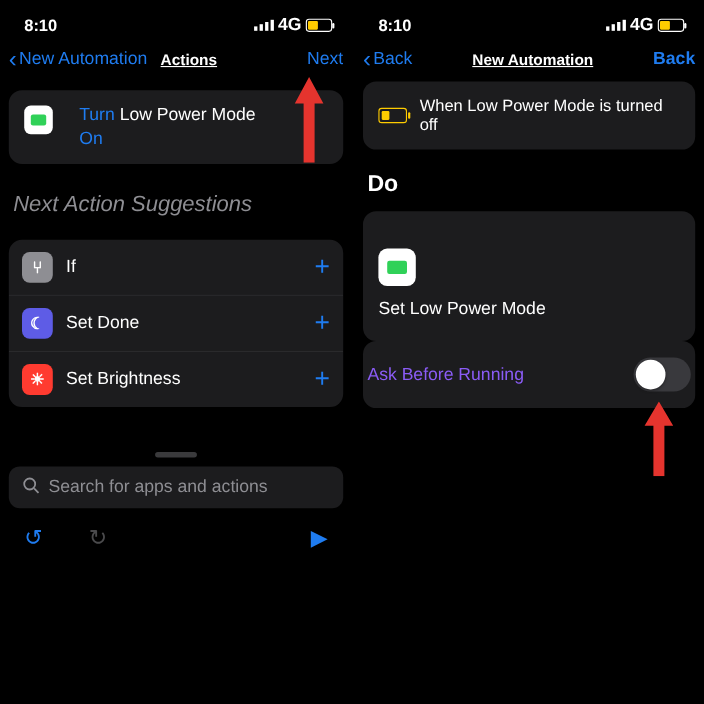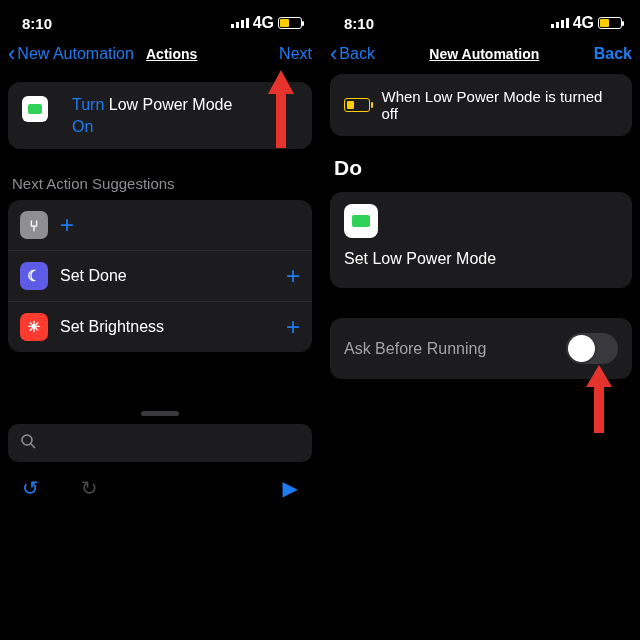--- a/index.html
+++ b/index.html
@@ -61,21 +61,21 @@
   .action-card .app-icon {
     width:26px; height:26px; border-radius:6px; background:#fff;
     display:flex; align-items:center; justify-content:center;
     margin-top:2px;
   }
   .app-icon .dot { width:14px; height:10px; background:#30d158; border-radius:2px; }
   .action-card .txt { line-height:1.35; }
   .action-card .accent { color:#1f7cf0; }
 
   .section-title {
-    color:#8e8e93; font-size:15px; margin:26px 2px 8px 4px;
+    color:#8e8e93; font-size:20px; margin:26px 2px 20px 4px;font-style:italic;
   }
   .sug-list { background:#1c1c1e; border-radius:12px; overflow:hidden; }
   .sug-row {
     display:flex; align-items:center; padding:11px 12px;
     border-top:1px solid #2a2a2c;
   }
   .sug-row:first-child { border-top:none; }
   .sug-row .icon {
     width:28px; height:28px; border-radius:7px;
     display:flex; align-items:center; justify-content:center;
@@ -107,27 +107,27 @@
     padding:14px 14px; display:flex; align-items:center; gap:12px;
     color:#fff; font-size:15px;
   }
   .batt-ic {
     width:26px; height:14px; border:1.5px solid #ffcc00; border-radius:3px;
     position:relative;
   }
   .batt-ic::after { content:""; position:absolute; right:-4px; top:3px; width:2px; height:6px; background:#ffcc00; border-radius:1px;}
   .batt-ic .f { width:7px; height:8px; background:#ffcc00; margin:1.5px; border-radius:1px;}
 
-  .do-card { padding:12px 14px 20px; display:flex; flex-direction:column; gap:12px; }
+  .do-card { padding:34px 14px 20px; display:flex; flex-direction:column; gap:12px; }
   .do-card .app-icon { width:34px; height:34px; border-radius:8px; }
   .do-card .lbl { color:#fff; font-size:16px; font-weight:500; }
 
   .toggle-row {
-    padding:15px 14px; display:flex; align-items:center; justify-content:space-between;
-    color:#a3a3a3; font-size:16px; margin-top:30px;
+    padding:15px 4px; display:flex; align-items:center; justify-content:space-between;
+    color:#8b5cf6; font-size:16px; 
   }
   .switch {
     width:52px; height:31px; background:#39393d; border-radius:16px;
     position:relative;
   }
   .switch .knob {
     width:27px; height:27px; background:#fff; border-radius:50%;
     position:absolute; top:2px; left:2px;
     box-shadow:0 1px 3px rgba(0,0,0,0.4);
   }
@@ -175,20 +175,21 @@
       <span class="accent">Turn</span>
       <span>Low Power Mode</span><br>
       <span class="accent">On</span>
     </div>
   </div>
 
   <div class="section-title">Next Action Suggestions</div>
   <div class="sug-list">
     <div class="sug-row">
       <div class="icon" style="background:#8e8e93">⑂</div>
+      <span class="label">If</span>
       <span class="plus">+</span>
     </div>
     <div class="sug-row">
       <div class="icon" style="background:#5e5ce6">☾</div>
       <span class="label">Set Done</span>
       <span class="plus">+</span>
     </div>
     <div class="sug-row">
       <div class="icon" style="background:#ff3b30">☀</div>
       <span class="label">Set Brightness</span>
@@ -198,20 +199,21 @@
 
   <div class="bottom-area">
     <div class="drag-handle"></div>
     <div class="search">
       <span>
         <svg width="16" height="16" viewBox="0 0 16 16">
             <circle cx="7" cy="7" r="5" stroke="#8e8e93" stroke-width="1.6" fill="none"></circle>
             <line x1="11" y1="11" x2="15" y2="15" stroke="#8e8e93" stroke-width="1.6"></line>
           </svg>
       </span>
+      <span>Search for apps and actions</span>
     </div>
     <div class="toolbar">
       <div class="left-group">
         <span class="tool-ic">↺</span>
         <span class="tool-ic dim">↻</span>
       </div>
       <span class="play">▶</span>
     </div>
   </div>
 

